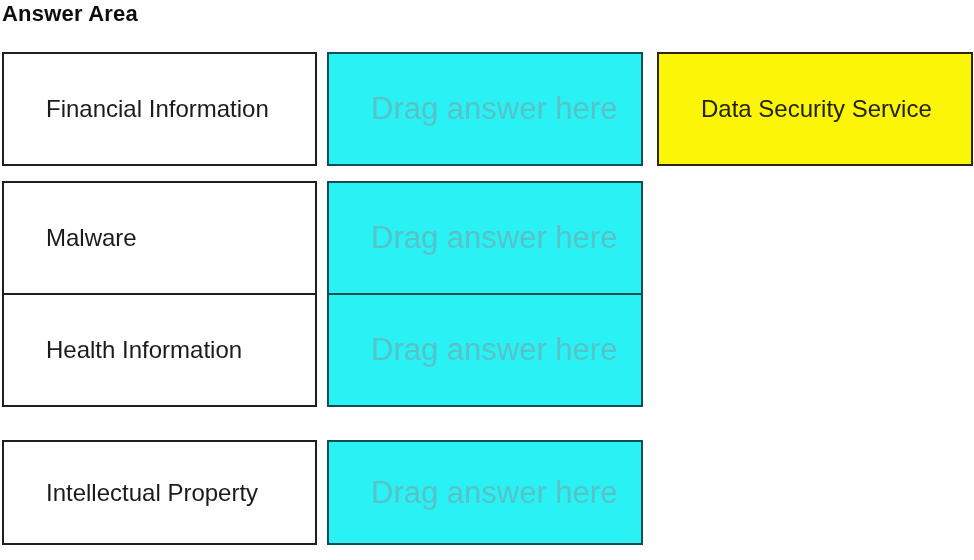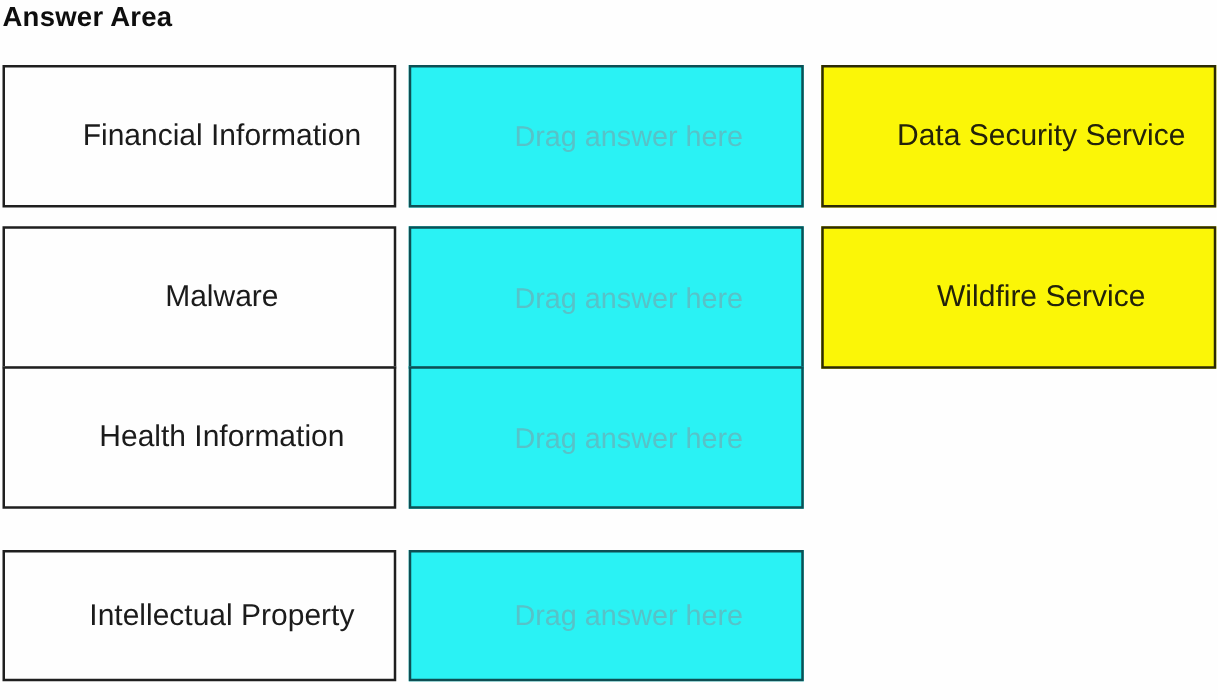--- a/index.html
+++ b/index.html
@@ -24,39 +24,38 @@
     font-weight: 700;
     color: #0e0e0e;
     letter-spacing: 0.2px;
     text-align: center;
   }
   .box {
     position: absolute;
     box-sizing: border-box;
     display: flex;
     align-items: center;
-    justify-content: center;
     text-align: center;
     padding-left: 36px;
   }
   .box span {
     display: block;
     padding: 0 6px;
   }
   .cat {
     background: #fefefe;
     border: 2px solid #1f1f1f;
     color: #1b1b1b;
     font-size: 24px;
   }
   .drop {
     background: var(--drop-zone-fill, #2af2f4);
     border: 2px solid var(--drop-zone-border, #0d4f54);
     color: var(--drop-zone-text, #57c2c8);
-    font-size: 23px;
+    font-size: 31px;
   }
   .ans {
     background: var(--answer-token-fill, #fbf607);
     border: 2px solid var(--answer-token-border, #2c2a06);
     color: #23220a;
     font-size: 24px;
   }
   
   .c0 { left: 2px;   width: 315px; }
   .c1 { left: 327px; width: 316px; }
@@ -83,23 +82,20 @@
   <div class="box cat r1 c0">
     <span>Malware</span>
   </div>
 
   <div class="box ans r0 c2">
     <span>Data Security Service</span>
   </div>
   <div class="box drop r1 c1">
     <span>Drag answer here</span>
   </div>
-  <div class="box ans r1 c2">
-    <span>Wildfire Service</span>
-  </div>
 
   <div class="box cat r2 c0">
     <span>Health Information</span>
   </div>
   <div class="box drop r2 c1">
     <span>Drag answer here</span>
   </div>
 
   <div class="box cat r3 c0">
     <span>Intellectual Property</span>

